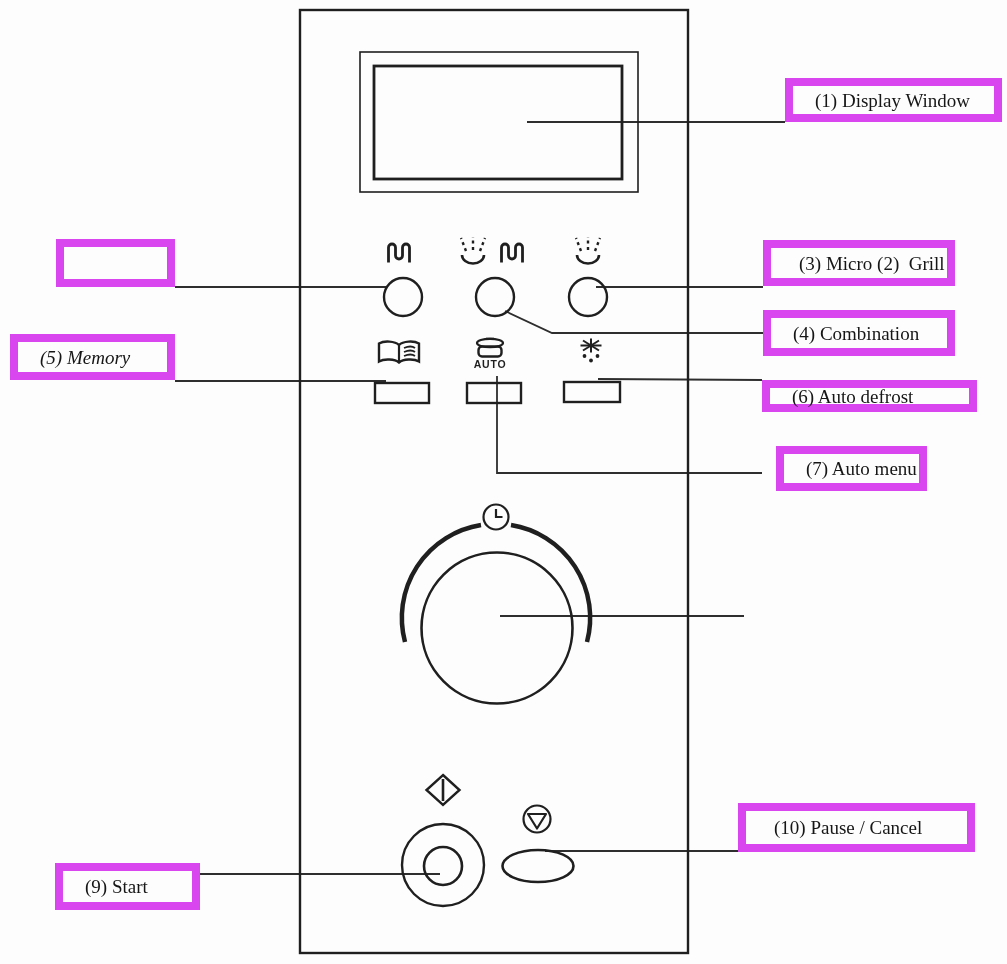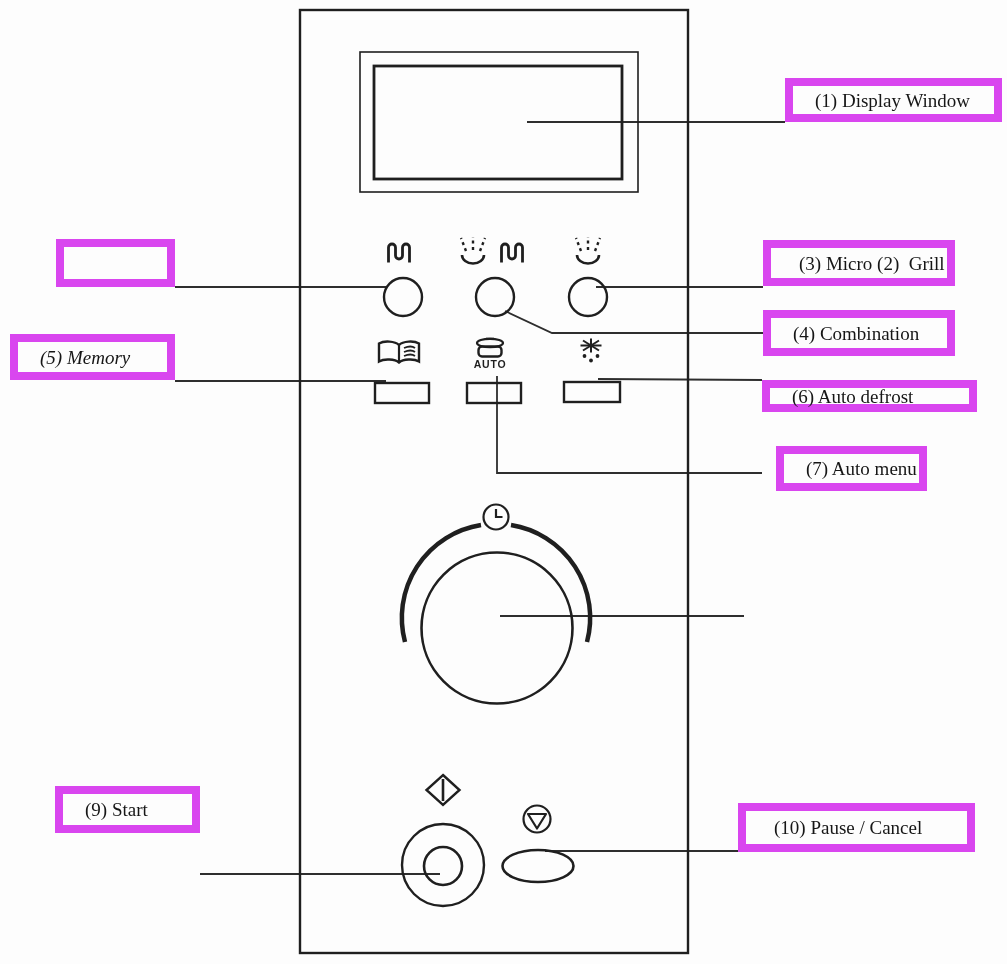--- a/index.html
+++ b/index.html
@@ -141,17 +141,17 @@
 
   <div class="callout" style="left:763px; top:310px; width:192px; height:46px;text-align:center;">(4) Combination</div>
 
   <div class="callout" style="left:10px;  top:334px; width:165px; height:46px;font-style:italic;">(5) Memory</div>
 
   <div class="callout" style="left:762px; top:380px; width:215px; height:32px;">(6) Auto defrost</div>
 
   <div class="callout" style="left:762px; top:446px; width:151px; height:45px;margin-left:14px;">(7) Auto menu</div>
 
 
-  <div class="callout" style="left:55px;  top:786px; width:145px; height:47px;">(9) Start</div>
+  <div class="callout" style="left:55px;  top:863px; width:145px; height:47px;">(9) Start</div>
 
   <div class="callout" style="left:738px; top:803px; width:237px; height:49px;padding-left:28px;">(10) Pause / Cancel</div>
 
 </div>
 
 </body></html>

